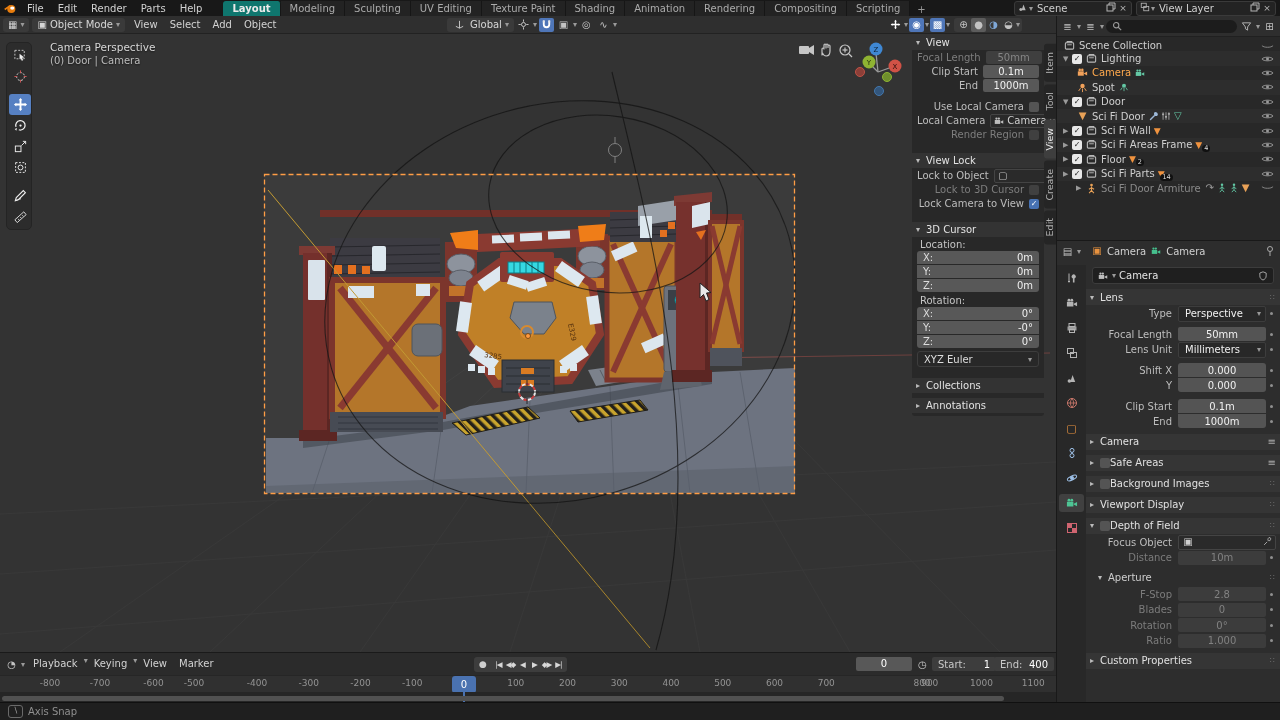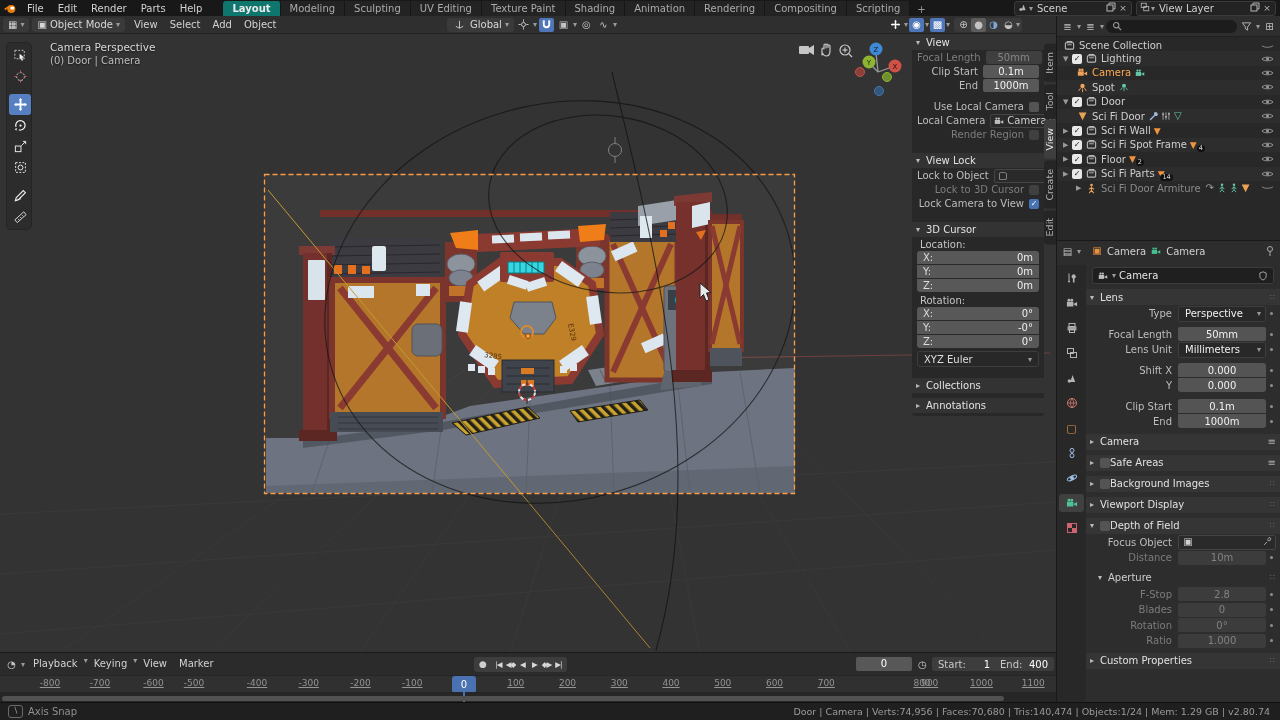--- a/index.html
+++ b/index.html
@@ -134,21 +134,21 @@
   #tl-header{height:22px;display:flex;align-items:center;gap:2px;padding:0 4px;position:relative;}
   #transport{position:absolute;left:474px;display:flex;gap:1px;background:#3d3d3d;border-radius:3px;padding:1px 3px;}
   .tbtn{min-width:11px;text-align:center;color:#d8d8d8;font-size:7.5px;line-height:13px;letter-spacing:-1px;}
   .tbtn.rec{color:#cfcfcf;font-size:9px;margin-right:4px;}
   #tl-frame{position:absolute;left:856px;width:56px;height:14px;background:#585858;border-radius:2px;text-align:center;line-height:14px;color:#fff;}
   #tl-clockicn{position:absolute;left:918px;color:#c0c0c0;}
   #tl-start,#tl-end{position:absolute;height:14px;background:#3d3d3d;border-radius:2px;display:flex;align-items:center;padding:0 6px;gap:6px;color:#c9c9c9;}
   #tl-start{left:932px;width:52px;}
   #tl-end{left:994px;width:48px;}
   #ruler{position:absolute;left:0;top:22px;width:1056px;height:17px;background:#303030;border-top:1px solid #262626;}
-  .tick{position:absolute;width:40px;text-align:center;top:2px;color:#939393;font-size:9px;text-decoration:underline;}
+  .tick{position:absolute;width:40px;text-align:center;top:2px;color:#939393;font-size:9px;}
   #playhead-pill{position:absolute;left:452px;top:0px;width:24px;height:17px;background:#4a72b0;border-radius:3px;color:#fff;text-align:center;line-height:17px;font-size:10px;}
   #tl-content{position:absolute;left:0;top:39px;width:1056px;height:11px;background:#262626;}
   #playhead-line{position:absolute;left:463px;top:0;width:2px;height:11px;background:#4a72b0;}
   #tl-scroll{position:absolute;left:2px;bottom:2px;width:1002px;height:5px;background:#515151;border-radius:3px;}
 
   
   #statusbar{left:0;top:702px;width:1280px;height:18px;background:#1f1f1f;border-top:1px solid #101010;display:flex;align-items:center;color:#8f8f8f;box-sizing:border-box;}
   #status-left{display:flex;align-items:center;gap:5px;padding-left:8px;}
   .keycap{display:inline-block;border:1px solid #6a6a6a;border-radius:3px;width:13px;height:11px;line-height:10px;text-align:center;font-size:8px;color:#a5a5a5;}
   #status-right{margin-left:auto;padding-right:10px;font-size:9.5px;color:#9a9a9a;}
@@ -868,21 +868,21 @@
         <div class="ol-row alt" style="padding-left: 6px;">
           <span class="ol-arrow">▶</span>
           <span class="ol-check">✓</span>
           <span class="icn" style="color: rgb(184, 184, 184);">
             <svg viewBox="0 0 12 12">
               <rect x="1.5" y="3" width="9" height="7" rx="1" fill="none" stroke="currentColor" stroke-width="1.2"></rect>
               <path d="M3.5 3V1.8h5V3" fill="none" stroke="currentColor" stroke-width="1.2"></path>
               <path d="M3.5 5.2h5" stroke="currentColor"></path>
             </svg>
           </span>
-          <span class="ol-label">Sci Fi Spot Frame</span>
+          <span class="ol-label">Sci Fi Areas Frame</span>
           <span class="ol-badge">▼<span class="num">4</span></span>
           <span class="ol-eye">
             <svg viewBox="0 0 14 8">
               <path d="M1 4c2-2.6 10-2.6 12 0-2 2.6-10 2.6-12 0z" fill="none" stroke="#9a9a9a"></path>
               <circle cx="7" cy="4" r="1.6" fill="#9a9a9a"></circle>
             </svg>
           </span>
         </div>
         <div class="ol-row" style="padding-left: 6px;">
           <span class="ol-arrow">▶</span>
@@ -1293,15 +1293,14 @@
       <span id="playhead-line"></span>
       <span id="tl-scroll"></span>
     </div>
   </div>
 
   <div id="statusbar" class="abs">
     <span id="status-left">
       <span class="keycap">∖</span>
       <span>Axis Snap</span>
     </span>
-    <span id="status-right">Door | Camera | Verts:74,956 | Faces:70,680 | Tris:140,474 | Objects:1/24 | Mem: 1.29 GB | v2.80.74</span>
   </div>
 </div>
 
 </body></html>

